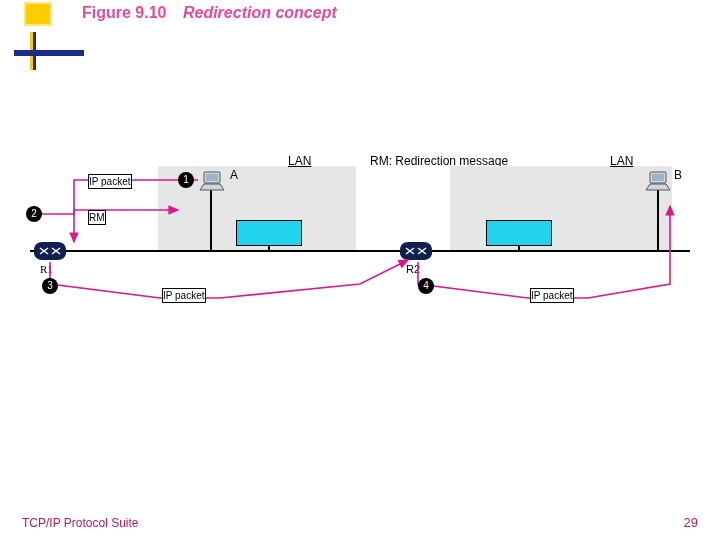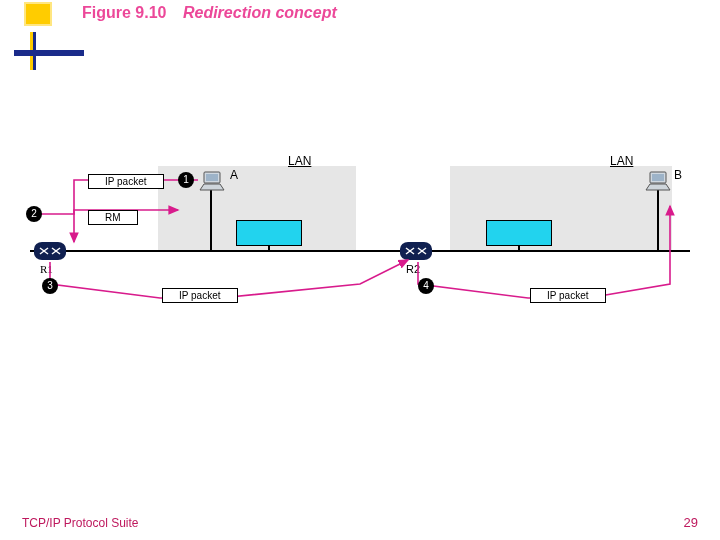--- a/index.html
+++ b/index.html
@@ -146,21 +146,21 @@
   .laptop-a { left: 168px; }
   .laptop-b { left: 614px; }
   .host-label { position: absolute; font-size: 12px; top: 18px; }
   .host-a { left: 200px; }
   .host-b { left: 644px; }
   .tag-box {
     position: absolute;
     border: 1px solid #000;
     background: #fff;
     font-size: 10px;
-    padding: 1px 16px;
+    padding: 1px 0;
     white-space: nowrap;
   }
   .tag-ip1 { left: 58px; top: 24px; }
   .tag-rm  { left: 58px; top: 60px; }
   .tag-ip3 { left: 132px; top: 138px; }
   .tag-ip4 { left: 500px; top: 138px; }
   .circle-num {
     position: absolute;
     width: 16px;
     height: 16px;
@@ -183,20 +183,21 @@
 <div class="accent-block"></div>
 <div class="title-underline"></div>
 
 <div class="title-row">
   <span class="fignum">Figure 9.10</span>
   <span class="figtit">Redirection concept</span>
 </div>
 
 <div class="diagram">
 
+  <div class="legend">RM: Redirection message</div>
 
   <div class="lan-box lan1"></div>
   <div class="lan-box lan2"></div>
   <div class="lan-label lan1-label">LAN</div>
   <div class="lan-label lan2-label">LAN</div>
 
   <div class="horiz-bus"></div>
 
   <div class="riser riser-a"></div>
   <div class="riser riser-a2"></div>

